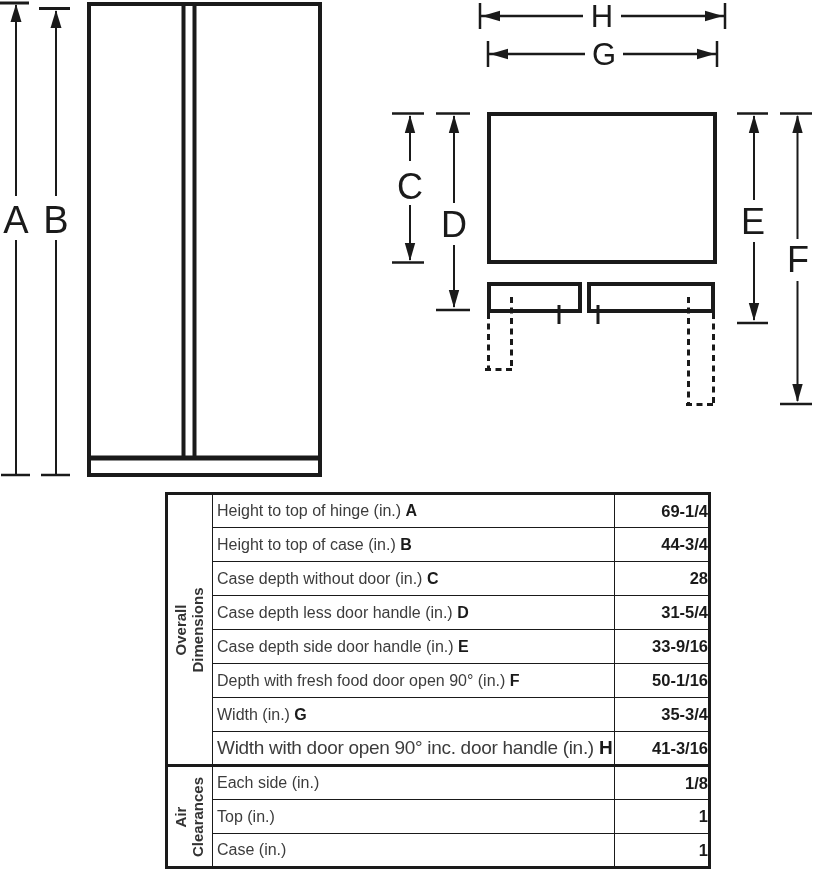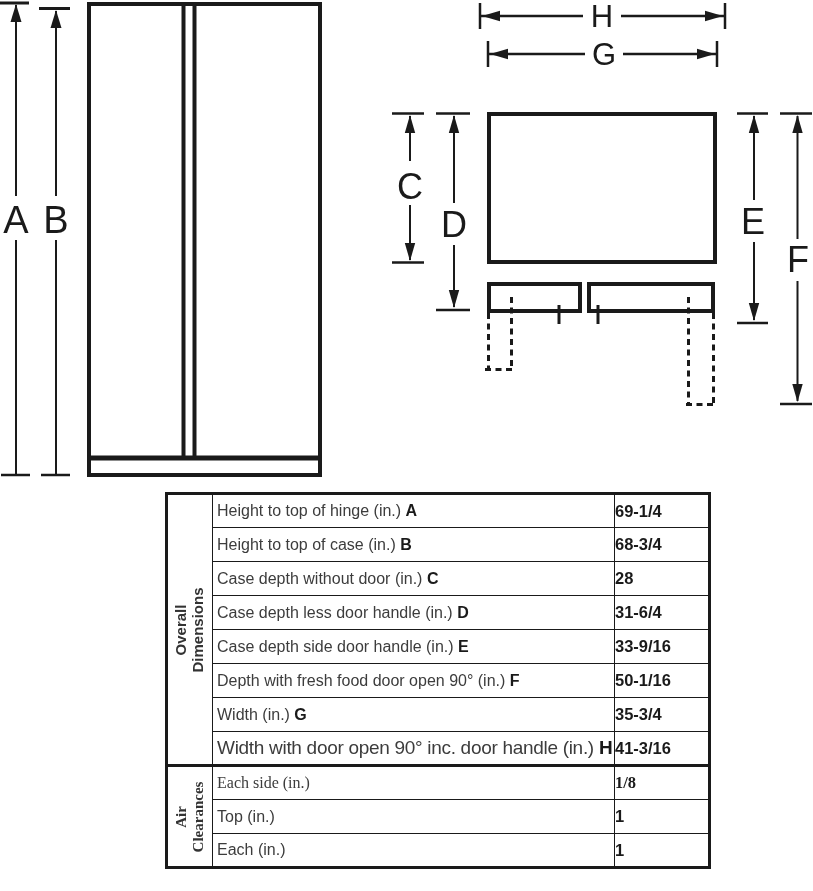--- a/index.html
+++ b/index.html
@@ -49,26 +49,27 @@
     font-weight:bold;
     font-size:15px;
     line-height:1.12;
     white-space:nowrap;
     color:#333;
   }
   td.desc{padding-left:4px;}
   td.desc .letter{font-weight:bold;color:#1a1a1a;}
   td.desc.condensed{font-size:19px;letter-spacing:-0.3px;}
   td.val{
-    text-align:left;
+    text-align:right;
     font-weight:bold;
     font-size:16.5px;
     color:var(--value-color);
-  }
-  tr.section-start td{border-top:3px solid var(--line-color);font-family:Liberation Serif, serif;}
+    padding-left:28px;
+  }
+  tr.section-start td{border-top:3px solid var(--line-color);}
 </style>
 </head>
 <body>
 
 <div class="stage">
 
   <svg class="diagram" width="813" height="485" viewBox="0 0 813 485">
 
     <g>
       <rect x="89" y="4" width="231" height="471" fill="#fff" stroke="currentColor" stroke-width="4"></rect>
@@ -191,29 +192,29 @@
           <div class="rot">
             <div>Overall</div>
             <div>Dimensions</div>
           </div>
         </td>
         <td class="desc"><span>Height to top of hinge (in.) </span><span class="letter">A</span></td>
         <td class="val">69-1/4</td>
       </tr>
       <tr>
         <td class="desc"><span>Height to top of case (in.) </span><span class="letter">B</span></td>
-        <td class="val">68-3/4</td>
+        <td class="val">44-3/4</td>
       </tr>
       <tr>
         <td class="desc"><span>Case depth without door (in.) </span><span class="letter">C</span></td>
         <td class="val">28</td>
       </tr>
       <tr>
         <td class="desc"><span>Case depth less door handle (in.) </span><span class="letter">D</span></td>
-        <td class="val">31-6/4</td>
+        <td class="val">31-5/4</td>
       </tr>
       <tr>
         <td class="desc"><span>Case depth side door handle (in.) </span><span class="letter">E</span></td>
         <td class="val">33-9/16</td>
       </tr>
       <tr>
         <td class="desc"><span>Depth with fresh food door open 90° (in.) </span><span class="letter">F</span></td>
         <td class="val">50-1/16</td>
       </tr>
       <tr>
@@ -232,18 +233,18 @@
           </div>
         </td>
         <td class="desc"><span>Each side (in.)</span><span class="letter"></span></td>
         <td class="val">1/8</td>
       </tr>
       <tr>
         <td class="desc"><span>Top (in.)</span><span class="letter"></span></td>
         <td class="val">1</td>
       </tr>
       <tr>
-        <td class="desc"><span>Each (in.)</span><span class="letter"></span></td>
+        <td class="desc"><span>Case (in.)</span><span class="letter"></span></td>
         <td class="val">1</td>
       </tr>
     </tbody>
   </table>
 </div>
 
 </body></html>

